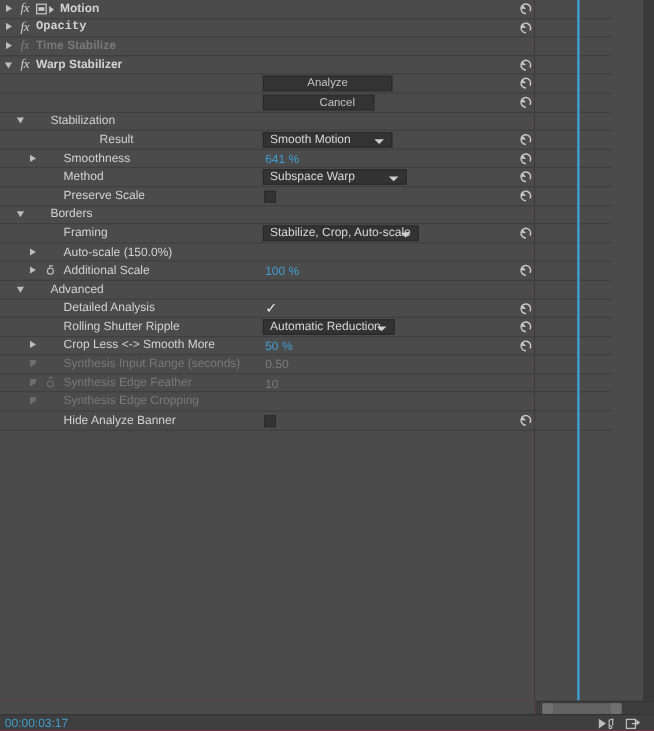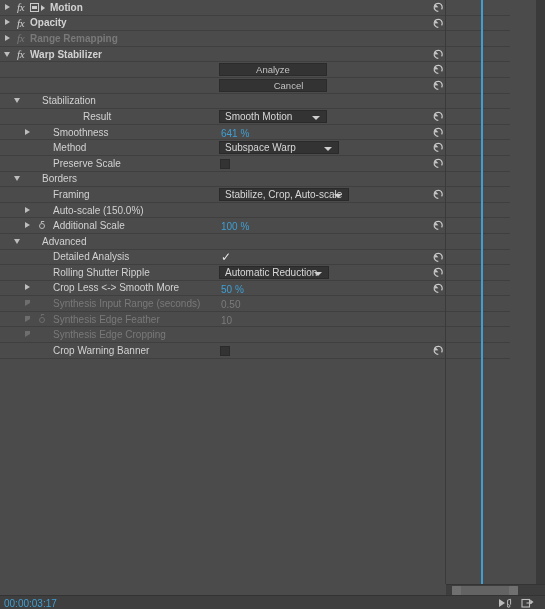--- a/index.html
+++ b/index.html
@@ -331,40 +331,40 @@
       </span>
     </div>
 
     <div class="row">
       <div class="tw" style="left:4px;">
         <span class="tri right"></span>
       </div>
       <div class="tw" style="left:17px;">
         <span class="fx">fx</span>
       </div>
-      <div class="tw" style="left:30px;">
+      <div class="tw" style="left:30px;font-family:Liberation Mono, monospace;">
         <span class="label bold">Opacity</span>
       </div>
       <span class="reset" style="top:2px;">
         <svg width="11" height="11" viewBox="0 0 11 11">
             <path d="M8.6 7.4a4 4 0 1 0-3.3 1.9" fill="none" stroke="#c9c9c9" stroke-width="1.2"></path>
             <path d="M2.2 2.0 L2.0 5.4 L5.4 5.2 Z" fill="#c9c9c9"></path>
           </svg>
       </span>
     </div>
 
     <div class="row">
       <div class="tw" style="left:4px;">
         <span class="tri right"></span>
       </div>
       <div class="tw" style="left:17px;">
         <span class="fx dim">fx</span>
       </div>
       <div class="tw" style="left:30px;">
-        <span class="label bold dim">Range Remapping</span>
+        <span class="label bold dim">Time Stabilize</span>
       </div>
     </div>
 
     <div class="row">
       <div class="tw" style="left:4px;">
         <span class="tri down"></span>
       </div>
       <div class="tw" style="left:17px;">
         <span class="fx">fx</span>
       </div>
@@ -383,21 +383,21 @@
       <div class="btn" style="left:219px; top:1px; width:108px;">Analyze</div>
       <span class="reset" style="top:2px;">
         <svg width="11" height="11" viewBox="0 0 11 11">
             <path d="M8.6 7.4a4 4 0 1 0-3.3 1.9" fill="none" stroke="#c9c9c9" stroke-width="1.2"></path>
             <path d="M2.2 2.0 L2.0 5.4 L5.4 5.2 Z" fill="#c9c9c9"></path>
           </svg>
       </span>
     </div>
 
     <div class="row">
-      <div class="btn" style="left:219px; top:1px; width:108px;padding-left:31px;">Cancel</div>
+      <div class="btn" style="left:219px; top:1px; width:93px;padding-left:31px;">Cancel</div>
       <span class="reset" style="top:2px;">
         <svg width="11" height="11" viewBox="0 0 11 11">
             <path d="M8.6 7.4a4 4 0 1 0-3.3 1.9" fill="none" stroke="#c9c9c9" stroke-width="1.2"></path>
             <path d="M2.2 2.0 L2.0 5.4 L5.4 5.2 Z" fill="#c9c9c9"></path>
           </svg>
       </span>
     </div>
 
     <div class="row">
       <div class="tw" style="left:14px;">
@@ -609,21 +609,21 @@
       <div class="tw" style="left:24px;">
         <span class="tri right dim"></span>
       </div>
       <div class="tw" style="left:53px;">
         <span class="label dim">Synthesis Edge Cropping</span>
       </div>
     </div>
 
     <div class="row">
       <div class="tw" style="left:53px;">
-        <span class="label">Crop Warning Banner</span>
+        <span class="label">Hide Analyze Banner</span>
       </div>
       <span class="cbx" style="left:220px; top:3px;"></span>
       <span class="reset" style="top:2px;">
         <svg width="11" height="11" viewBox="0 0 11 11">
             <path d="M8.6 7.4a4 4 0 1 0-3.3 1.9" fill="none" stroke="#c9c9c9" stroke-width="1.2"></path>
             <path d="M2.2 2.0 L2.0 5.4 L5.4 5.2 Z" fill="#c9c9c9"></path>
           </svg>
       </span>
     </div>
 

